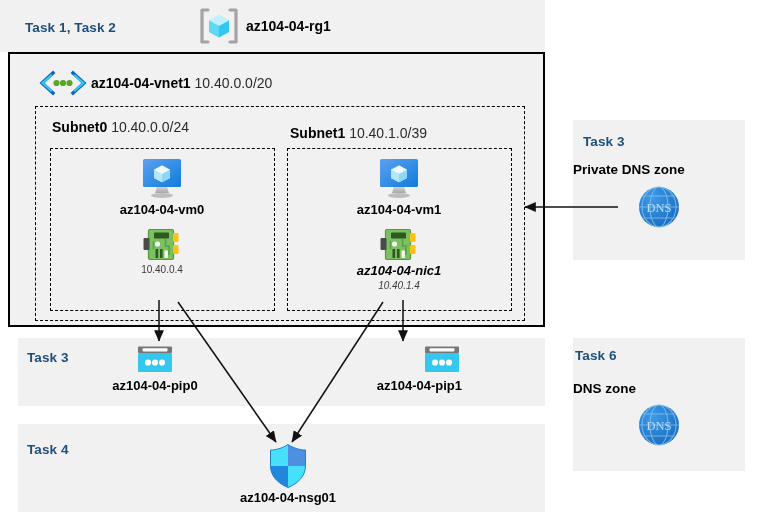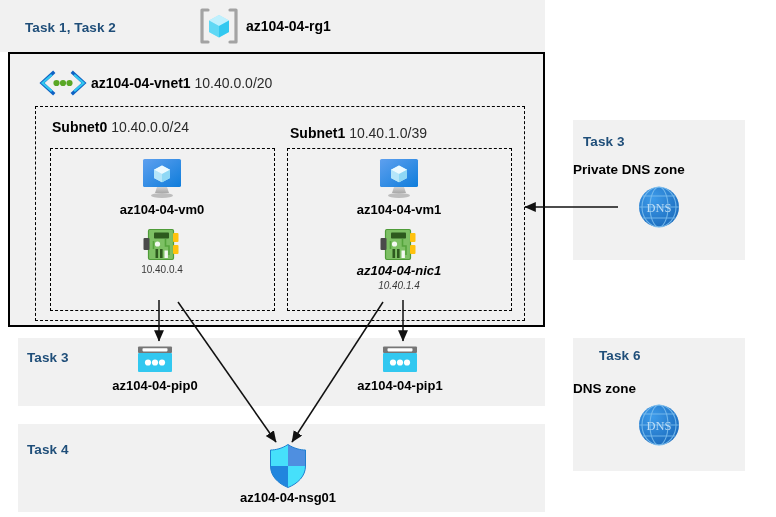--- a/index.html
+++ b/index.html
@@ -210,21 +210,21 @@
         <rect x="7.5" y="4.2" width="25" height="3.2" rx="0.8" fill="#ffffff"></rect>
         <rect x="3" y="9" width="34" height="19" rx="1" fill="#32c8f0"></rect>
         <circle cx="13" cy="18.5" r="3.1" fill="#ffffff"></circle>
         <circle cx="20" cy="18.5" r="3.1" fill="#ffffff"></circle>
         <circle cx="27" cy="18.5" r="3.1" fill="#ffffff"></circle>
       </svg>
     </span>
     <span class="cap">az104-04-pip0</span>
   </div>
 
-  <div class="node" style="left:338px;top:344px;width:124px;">
+  <div class="node" style="left:338px;top:344px;width:124px;text-align:right;">
     <span class="icon">
       <svg width="40" height="33" viewBox="0 0 40 33">
         <rect x="3" y="2.5" width="34" height="6.5" rx="1" fill="#767676"></rect>
         <rect x="7.5" y="4.2" width="25" height="3.2" rx="0.8" fill="#ffffff"></rect>
         <rect x="3" y="9" width="34" height="19" rx="1" fill="#32c8f0"></rect>
         <circle cx="13" cy="18.5" r="3.1" fill="#ffffff"></circle>
         <circle cx="20" cy="18.5" r="3.1" fill="#ffffff"></circle>
         <circle cx="27" cy="18.5" r="3.1" fill="#ffffff"></circle>
       </svg>
     </span>
@@ -274,21 +274,21 @@
           <line x1="3" y1="23" x2="43" y2="23"></line>
           <path d="M6.5 12 H39.5"></path>
           <path d="M6.5 34 H39.5"></path>
         </g>
         <text x="23" y="27.5" text-anchor="middle" font-family="Liberation Serif, serif" font-size="12.5" fill="#bcdcf5" font-weight="normal">DNS</text>
       </svg>
     </span>
   </div>
 
   <div class="panel" style="left:573px;top:338px;width:172px;height:133px;"></div>
-  <div class="task-label" style="left:599px;top:348px;">Task 6</div>
+  <div class="task-label" style="left:575px;top:348px;">Task 6</div>
   <div class="center-title" style="left:573px;top:381px;width:137px;">DNS zone</div>
 
   <div class="node" style="left:573px;top:402px;width:172px;">
     <span class="icon">
       <svg width="46" height="46" viewBox="0 0 46 46">
         <defs>
           <radialGradient id="dnsg6" cx="0.35" cy="0.3" r="0.85">
             <stop offset="0" stop-color="#3d9bea"></stop>
               <stop offset="1" stop-color="#1766b8"></stop>
           </radialGradient>

